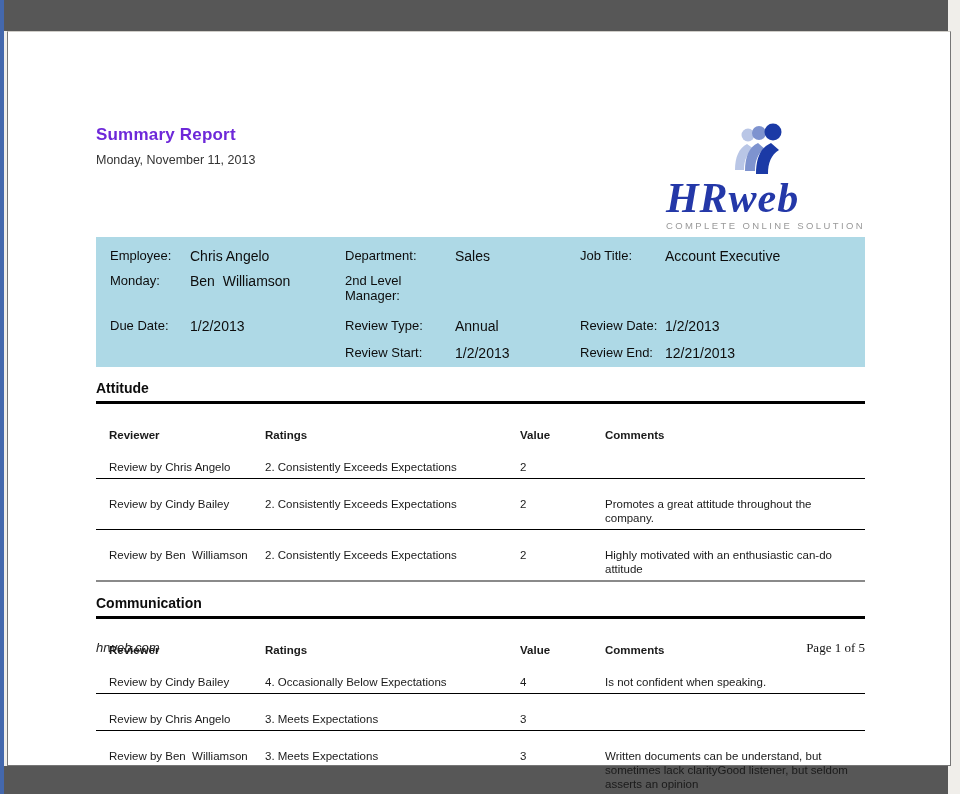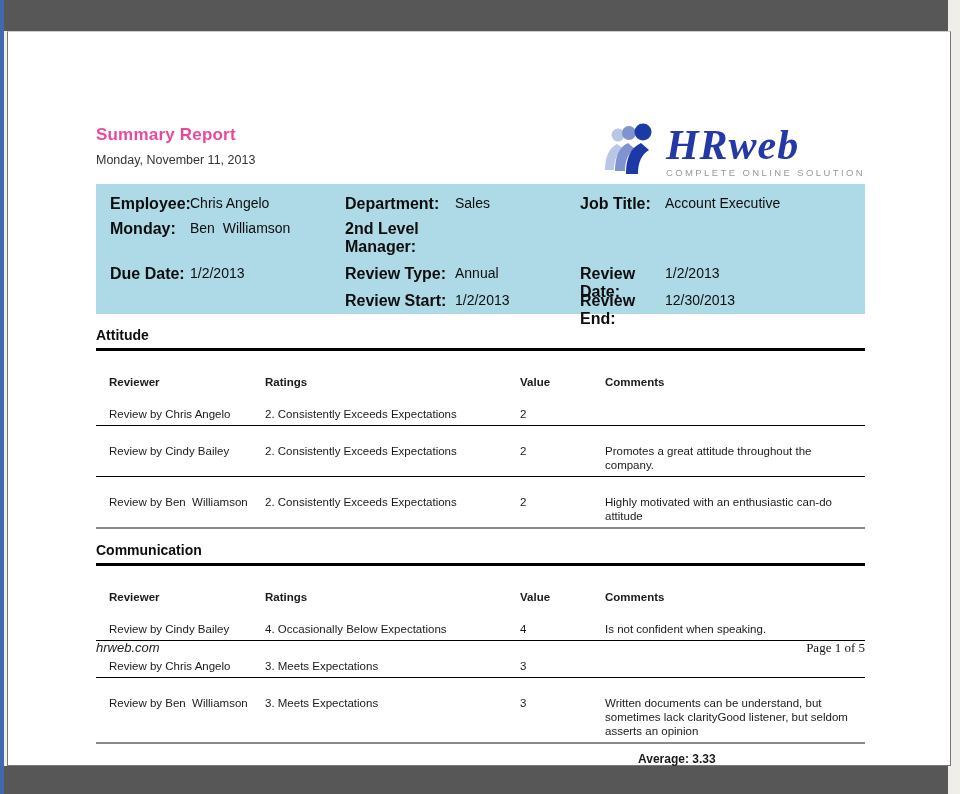--- a/index.html
+++ b/index.html
@@ -8,37 +8,37 @@
   .window { position:relative; width:960px; height:794px; background:#f0eeea; }
   .accent-strip { position:absolute; left:0; top:0; width:4px; height:794px; background:#4468ad; }
   .topbar { position:absolute; left:4px; top:0; width:944px; height:31px; background:#575757; }
   .bottombar { position:absolute; left:4px; top:766px; width:944px; height:28px; background:#575757; }
   .page { position:absolute; left:7px; top:31px; width:944px; height:735px; background:#ffffff;
           border:1px solid #767676; border-top:1px solid #cfcdc8; }
   .content { position:relative; margin-left:88px; width:769px; height:100%; color:#1a1a1a; }
 
   
   .report-header { display:flex; justify-content:space-between; align-items:flex-start; padding-top:93px; }
-  .report-title { font-size:17px; font-weight:bold; color:#ec4899; letter-spacing:.2px; }
+  .report-title { font-size:17px; font-weight:bold; color:#6d28d9; letter-spacing:.2px; }
   .report-date { font-size:12.5px; color:#333; margin-top:8px; }
 
   
-  .logo { display:flex; align-items:flex-end; margin-top:-5px; }
+  .logo { display:flex; align-items:center; margin-top:-5px;flex-direction:column; }
   .logo-mark { width:62px; height:58px; }
   .logo-textcol { display:flex; flex-direction:column; }
   .logo-text { font-family:"Liberation Serif", serif; font-style:italic; font-weight:bold;
                font-size:42px; line-height:40px; color:#2438a8; letter-spacing:1px; }
   .logo-tagline { font-size:9.5px; letter-spacing:2.4px; color:#999; margin-top:2px; white-space:nowrap; }
 
   
   .info-box { margin-top:6px; width:769px; height:130px; background:#aed9e6;
               padding:8px 0 0 14px; display:grid;
               grid-template-columns:80px 155px 110px 125px 85px 1fr;
               grid-template-rows:25px 45px 27px 25px; }
-  .info-box .lbl { font-size:16px; font-weight:bold; color:#0d0d0d; padding-top:3px; }
+  .info-box .lbl { font-size:13px; font-weight:normal; color:#0d0d0d; padding-top:3px; }
   .info-box .val { font-size:14px; color:#0d0d0d; padding-top:3px; white-space:pre-wrap; }
 
   
   .review-section { margin-top:13px; }
   .section-title { font-size:14px; font-weight:bold; color:#0d0d0d;
                    padding-bottom:5px; border-bottom:3px solid #000; }
   .rtable { margin-top:6px; border-bottom:2px solid #8a8a8a; font-size:11.5px; }
   .row { display:grid; grid-template-columns:169px 255px 85px 260px; }
   .row + .row { border-top:1px solid #000; }
   .thead + .row { border-top:none; }
@@ -111,21 +111,21 @@
         <div class="lbl">Review Type:</div>
         <div class="val">Annual</div>
         <div class="lbl">Review Date:</div>
         <div class="val">1/2/2013</div>
 
         <div class="lbl"></div>
         <div class="val"></div>
         <div class="lbl">Review Start:</div>
         <div class="val">1/2/2013</div>
         <div class="lbl">Review End:</div>
-        <div class="val">12/30/2013</div>
+        <div class="val">12/21/2013</div>
       </div>
 
       <div class="review-section">
         <div class="section-title">Attitude</div>
         <div class="rtable">
           <div class="row thead">
             <div class="c reviewer">Reviewer</div>
             <div class="c ratings">Ratings</div>
             <div class="c value">Value</div>
             <div class="c comments">Comments</div>

